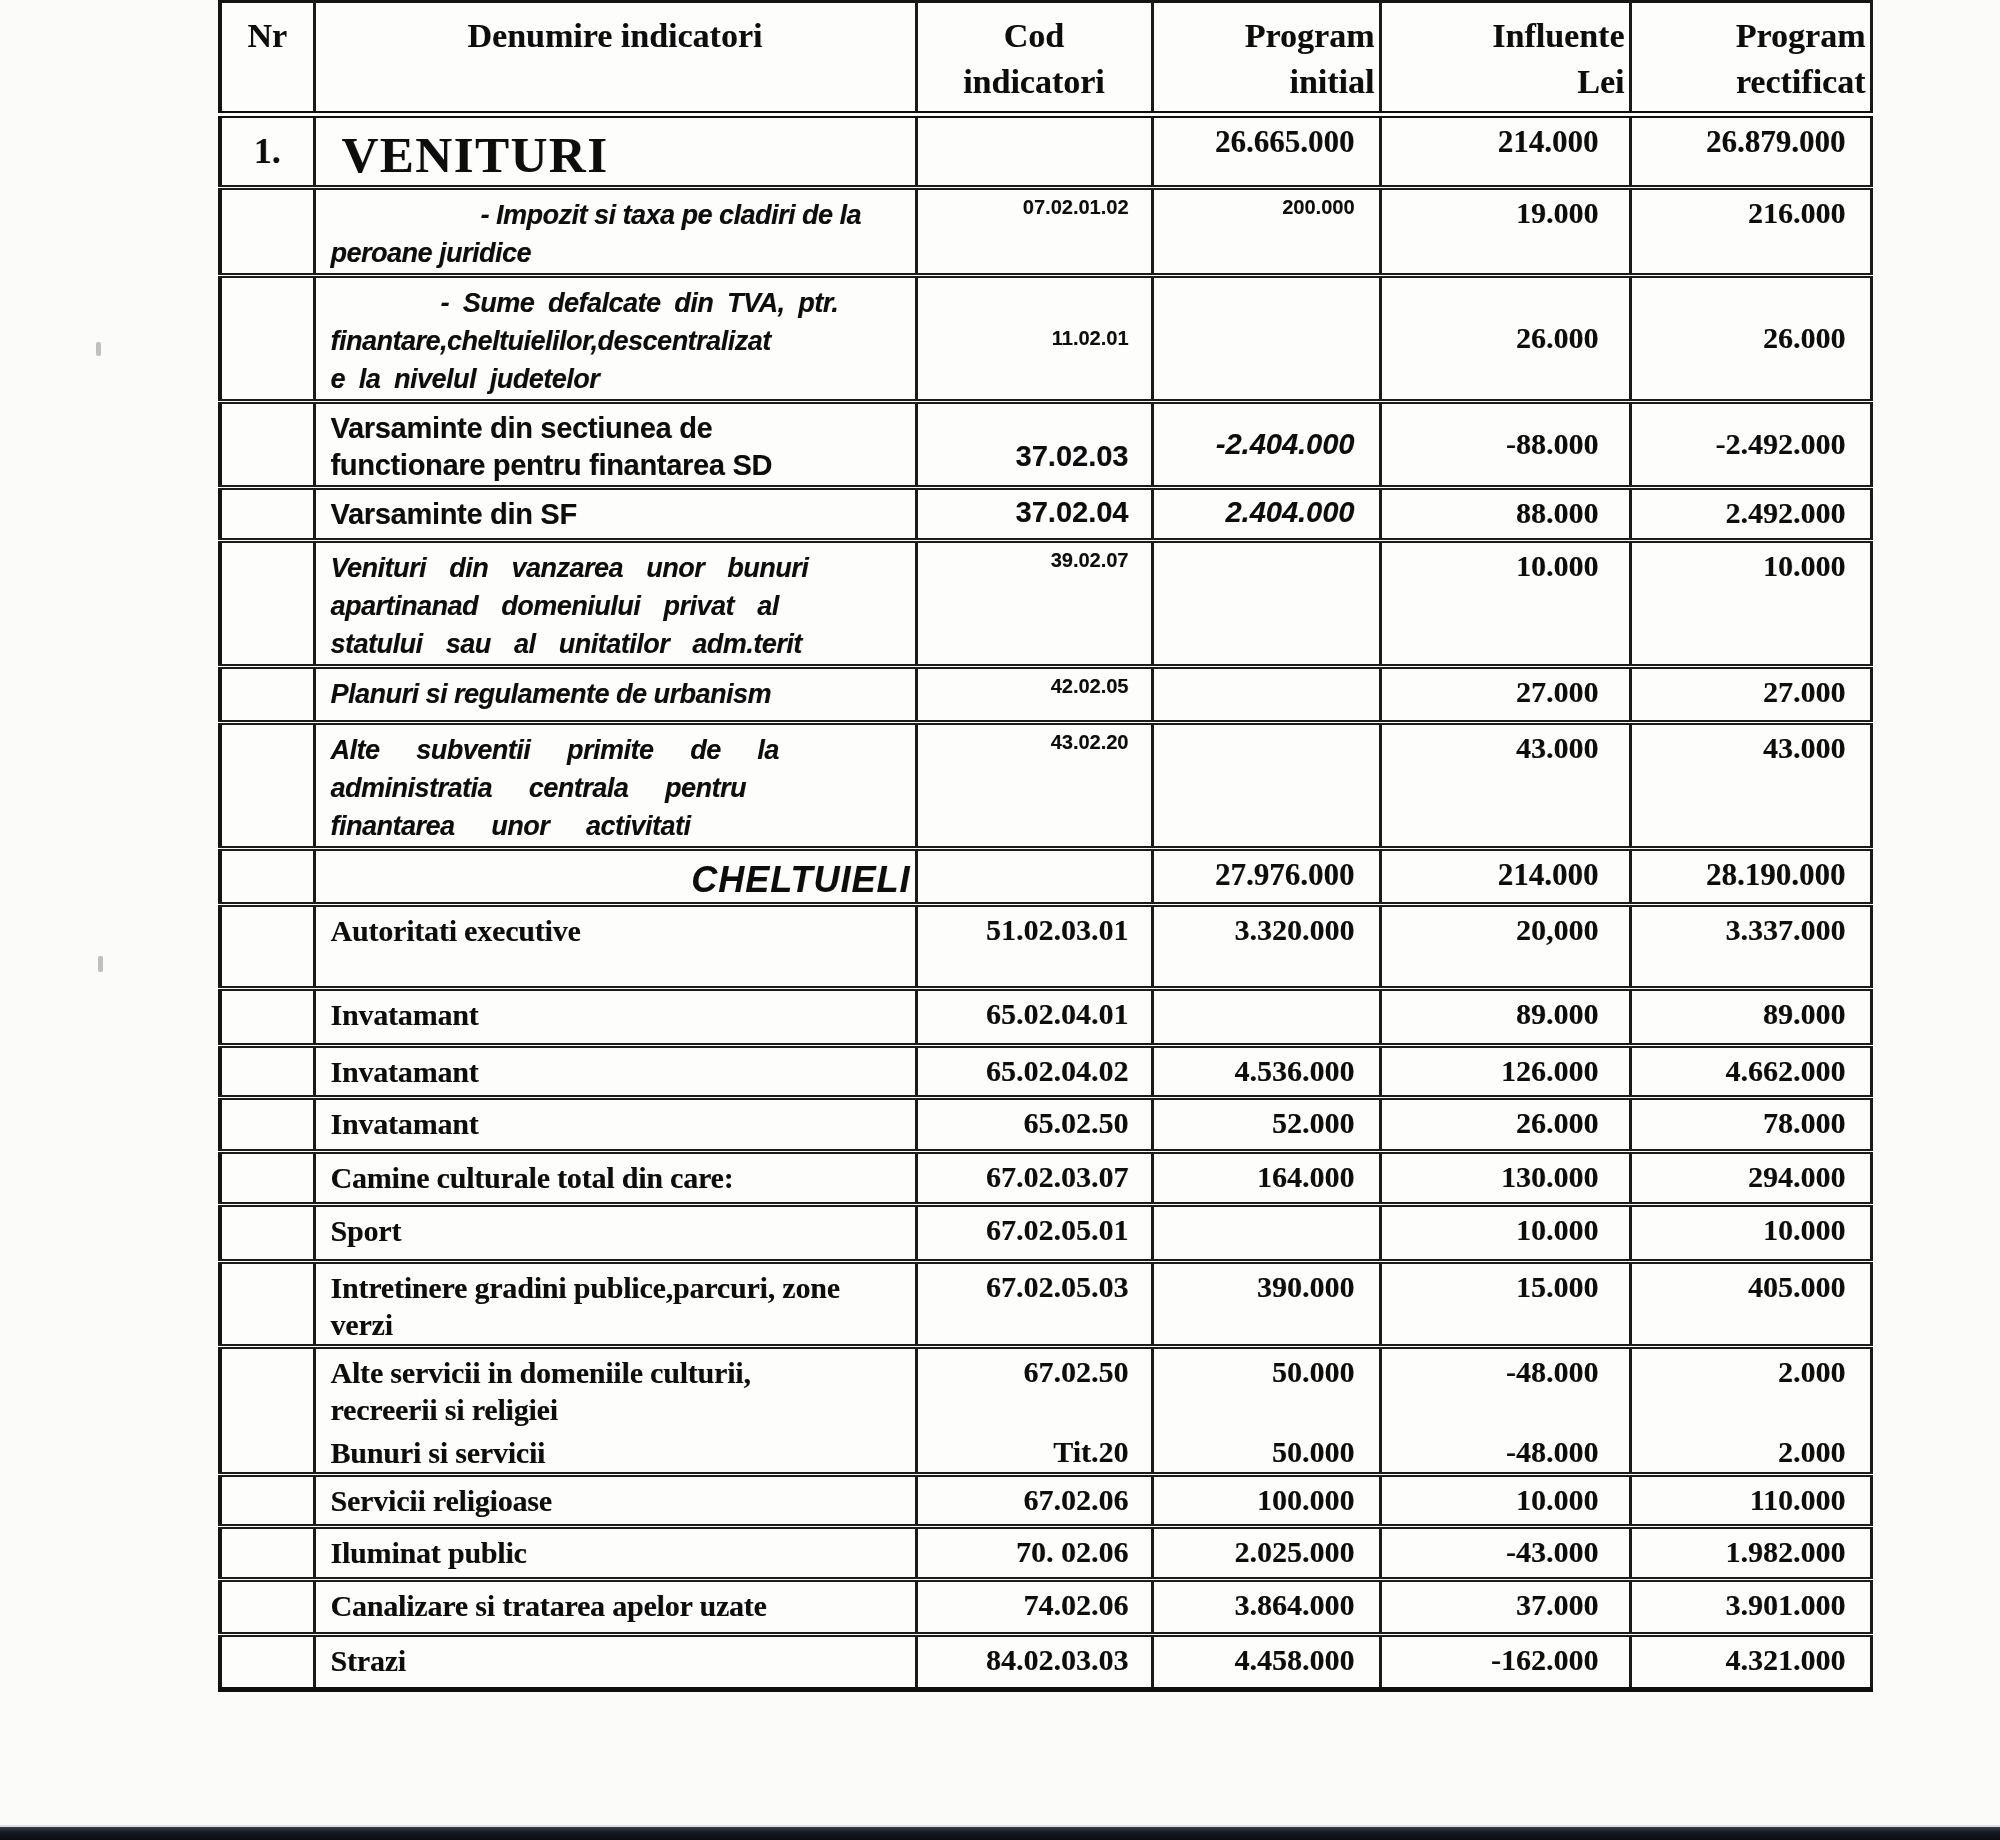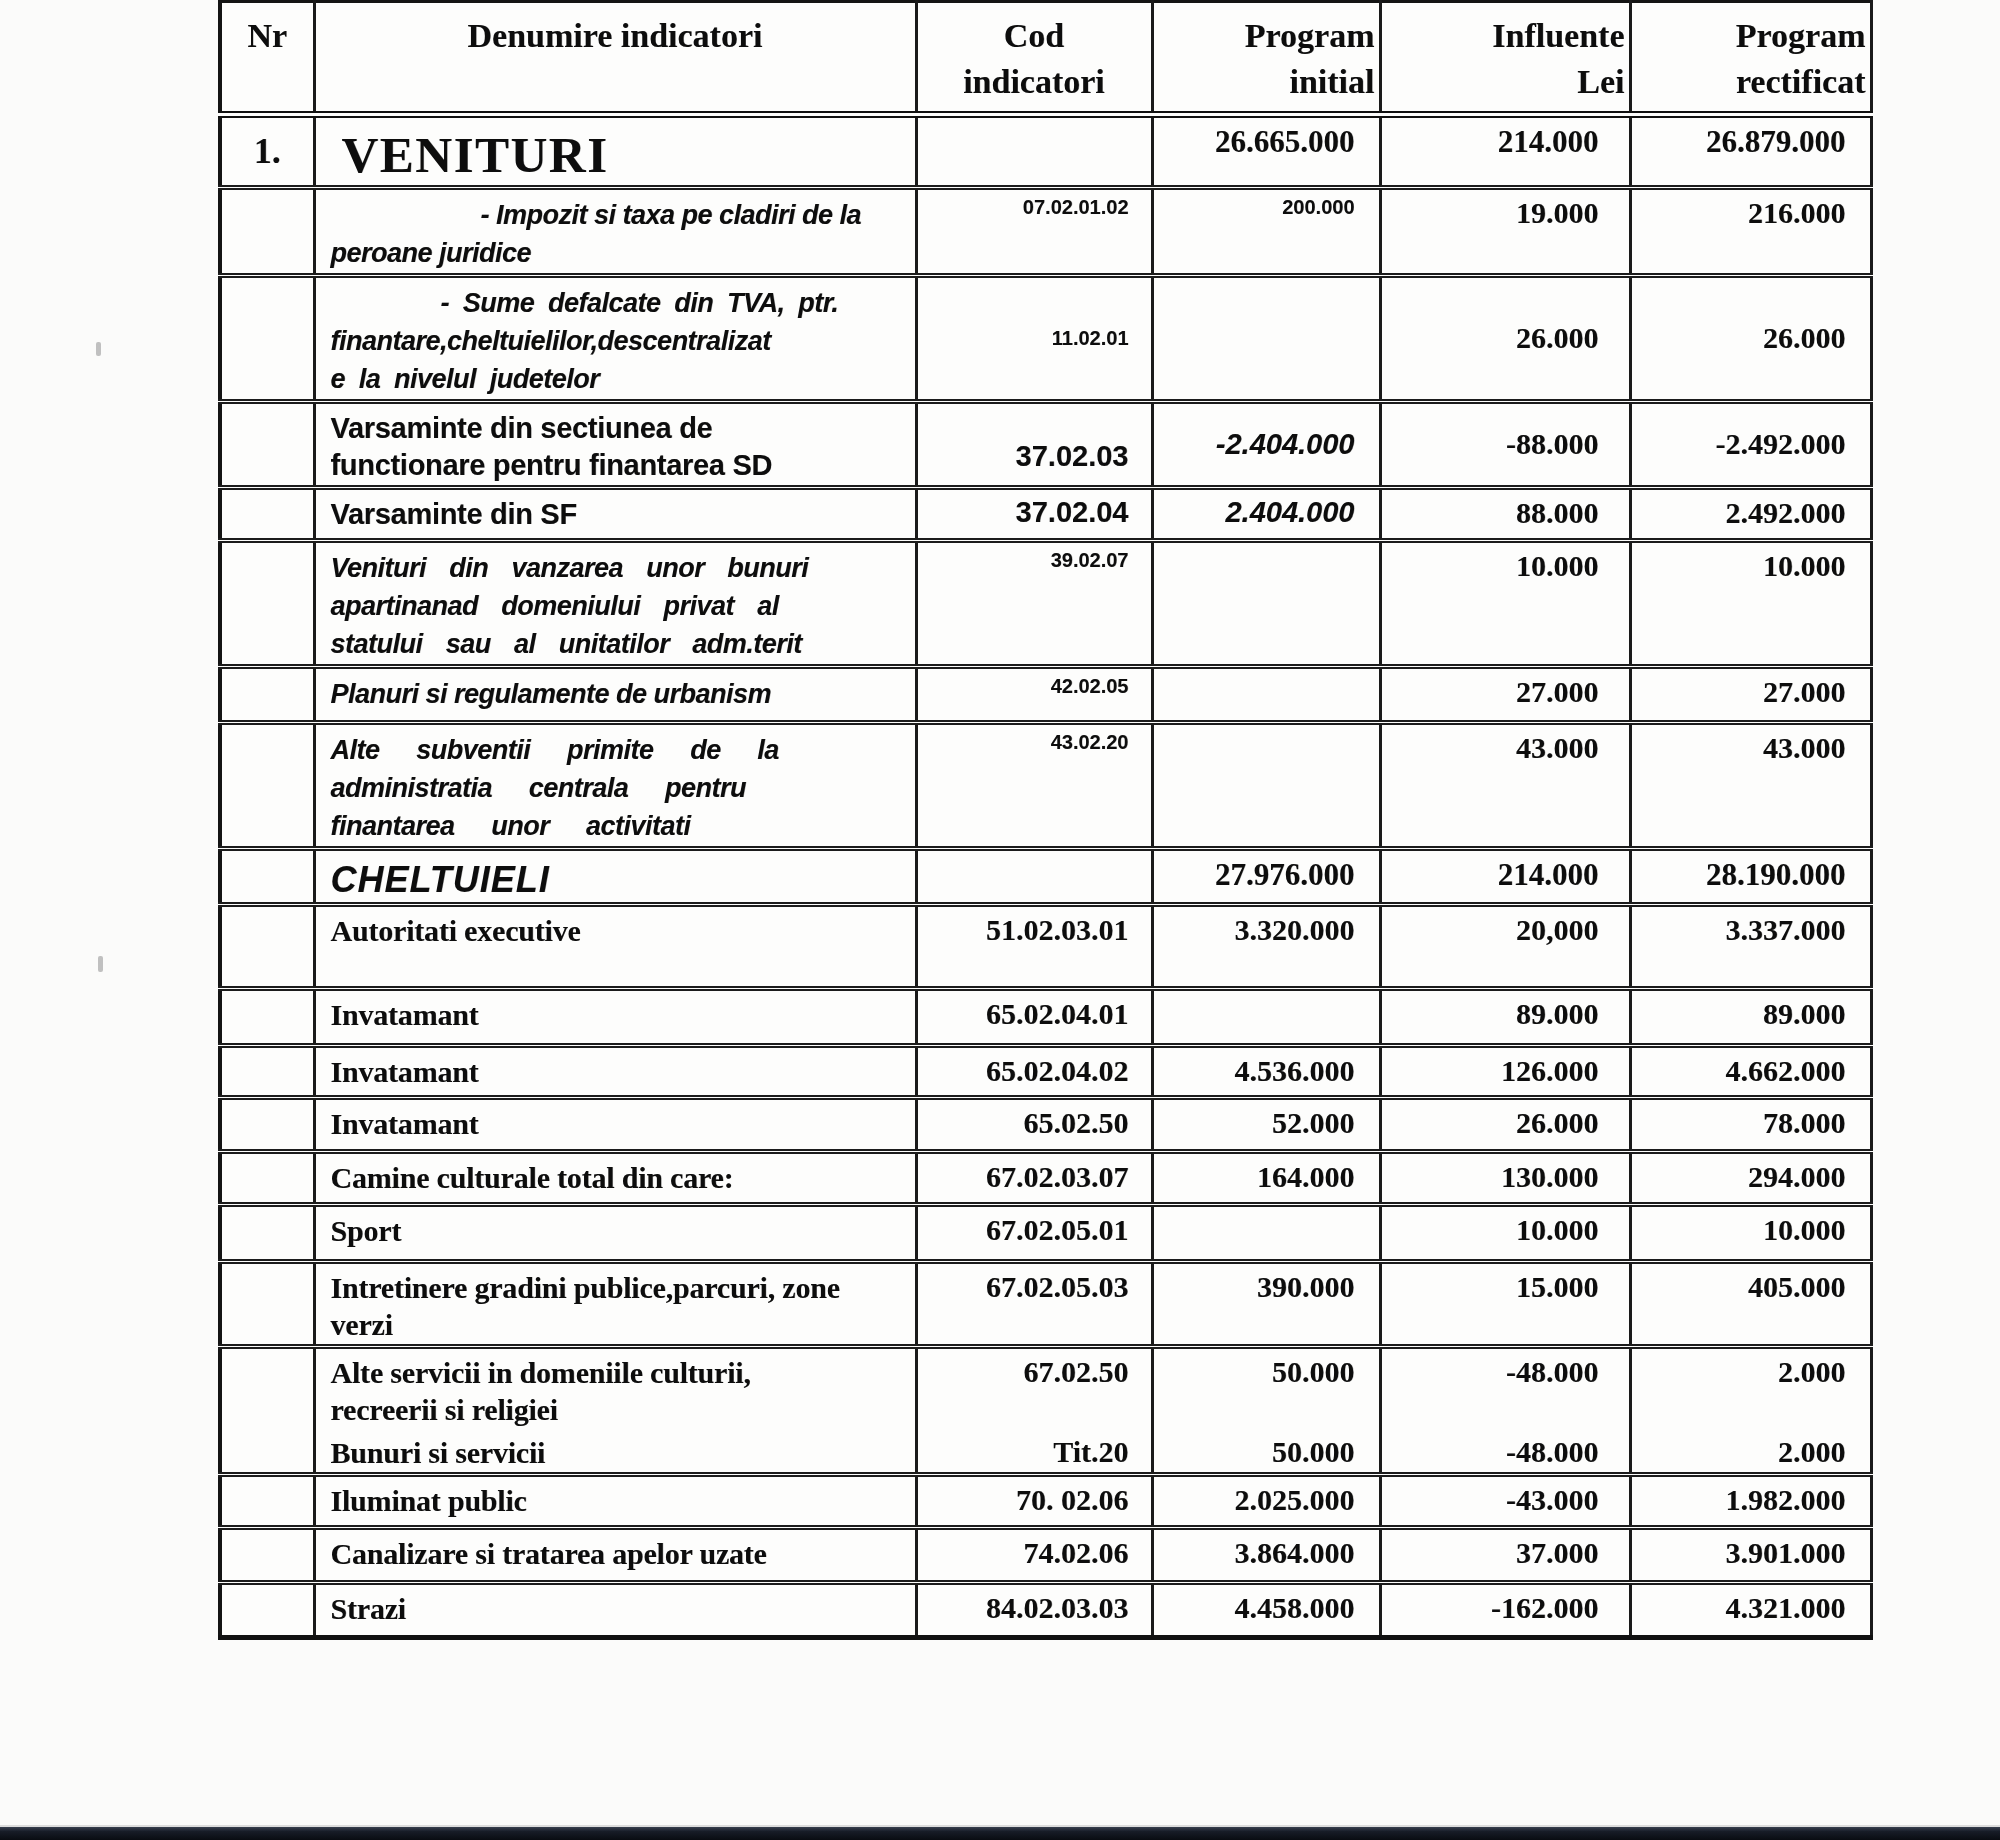--- a/index.html
+++ b/index.html
@@ -31,21 +31,21 @@
   .c-nr{text-align:center;font-weight:bold;font-size:36px;padding-top:12px;}
   
   .num{text-align:right;font-weight:bold;font-size:30px;font-family:"Liberation Serif",serif;}
   .c-cod{padding-right:22px;}
   .c-init{padding-right:24px;}
   .c-infl{padding-right:30px;}
   .c-rect{padding-right:24px;}
   
   .v-title-serif .c-name{font-size:51px;letter-spacing:1.5px;padding-top:8px;padding-left:26px;}
   .v-title-serif .num{font-size:31px;}
-  .v-title-italic .c-name{font-family:"Liberation Sans",sans-serif;font-style:italic;font-size:36px;letter-spacing:1px;padding-top:8px;}
+  .v-title-italic .c-name{font-family:"Liberation Sans",sans-serif;font-style:italic;font-size:36px;letter-spacing:1px;padding-top:8px;text-align:right;}
   .v-title-italic .num{font-size:31px;}
   .v-italic .c-name{font-family:"Liberation Sans",sans-serif;font-style:italic;font-size:27px;line-height:38px;letter-spacing:-0.5px;}
   .v-italic .c-cod,.v-italic .c-init{font-family:"Liberation Sans",sans-serif;font-size:20px;}
   .v-sans .c-name{font-family:"Liberation Sans",sans-serif;font-size:29px;line-height:37px;letter-spacing:-0.3px;}
   .v-sans .c-cod{font-family:"Liberation Sans",sans-serif;font-style:normal;font-size:29px;}
   .v-sans .c-init{font-family:"Liberation Sans",sans-serif;font-style:italic;font-size:29px;}
   .v-serif .c-name{font-size:30px;line-height:37px;padding-top:5px;letter-spacing:-0.2px;}
   
   .v-mid{vertical-align:middle;padding-top:0;}
   .v-bot{vertical-align:bottom;padding-bottom:12px;}
@@ -234,20 +234,28 @@
           <td class="c-rect num">2.000</td>
         </tr>
         <tr class="v-serif merged" style="height: 45px;">
           <td class="c-nr"></td>
           <td class="c-name">Bunuri si servicii</td>
           <td class="c-cod num">Tit.20</td>
           <td class="c-init num">50.000</td>
           <td class="c-infl num">-48.000</td>
           <td class="c-rect num">2.000</td>
         </tr>
+        <tr class="v-serif" style="height: 52px;">
+          <td class="c-nr"></td>
+          <td class="c-name">Servicii religioase</td>
+          <td class="c-cod num">67.02.06</td>
+          <td class="c-init num">100.000</td>
+          <td class="c-infl num">10.000</td>
+          <td class="c-rect num">110.000</td>
+        </tr>
         <tr class="v-serif" style="height: 53px;">
           <td class="c-nr"></td>
           <td class="c-name">Iluminat public</td>
           <td class="c-cod num">70. 02.06</td>
           <td class="c-init num">2.025.000</td>
           <td class="c-infl num">-43.000</td>
           <td class="c-rect num">1.982.000</td>
         </tr>
         <tr class="v-serif" style="height: 55px;">
           <td class="c-nr"></td>

